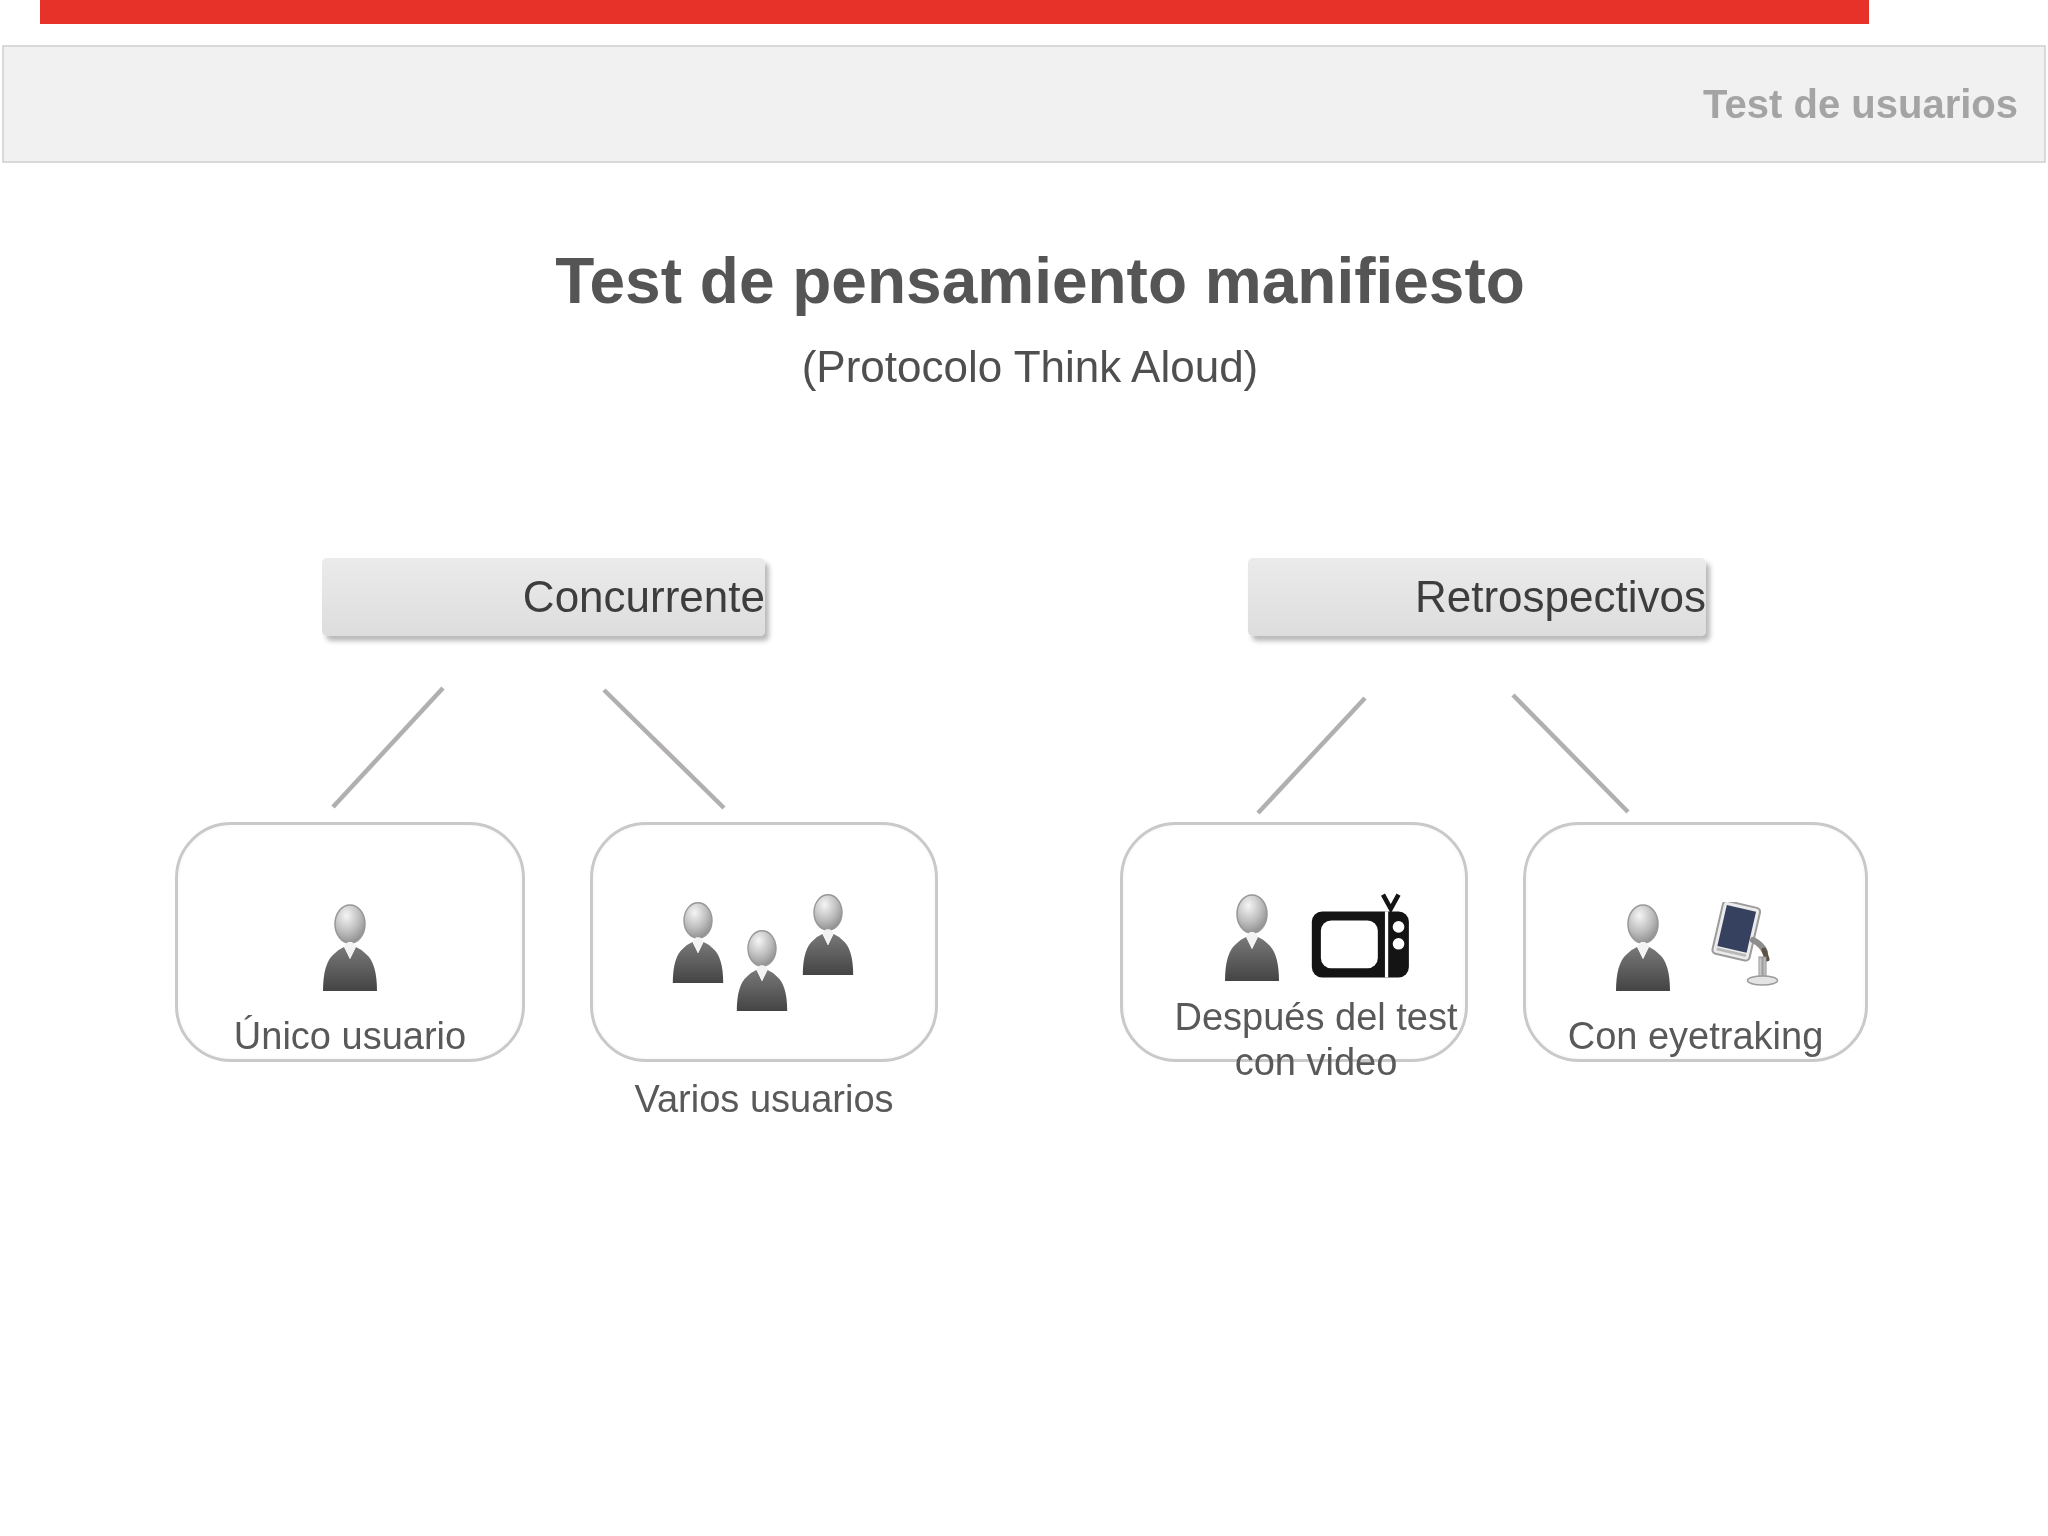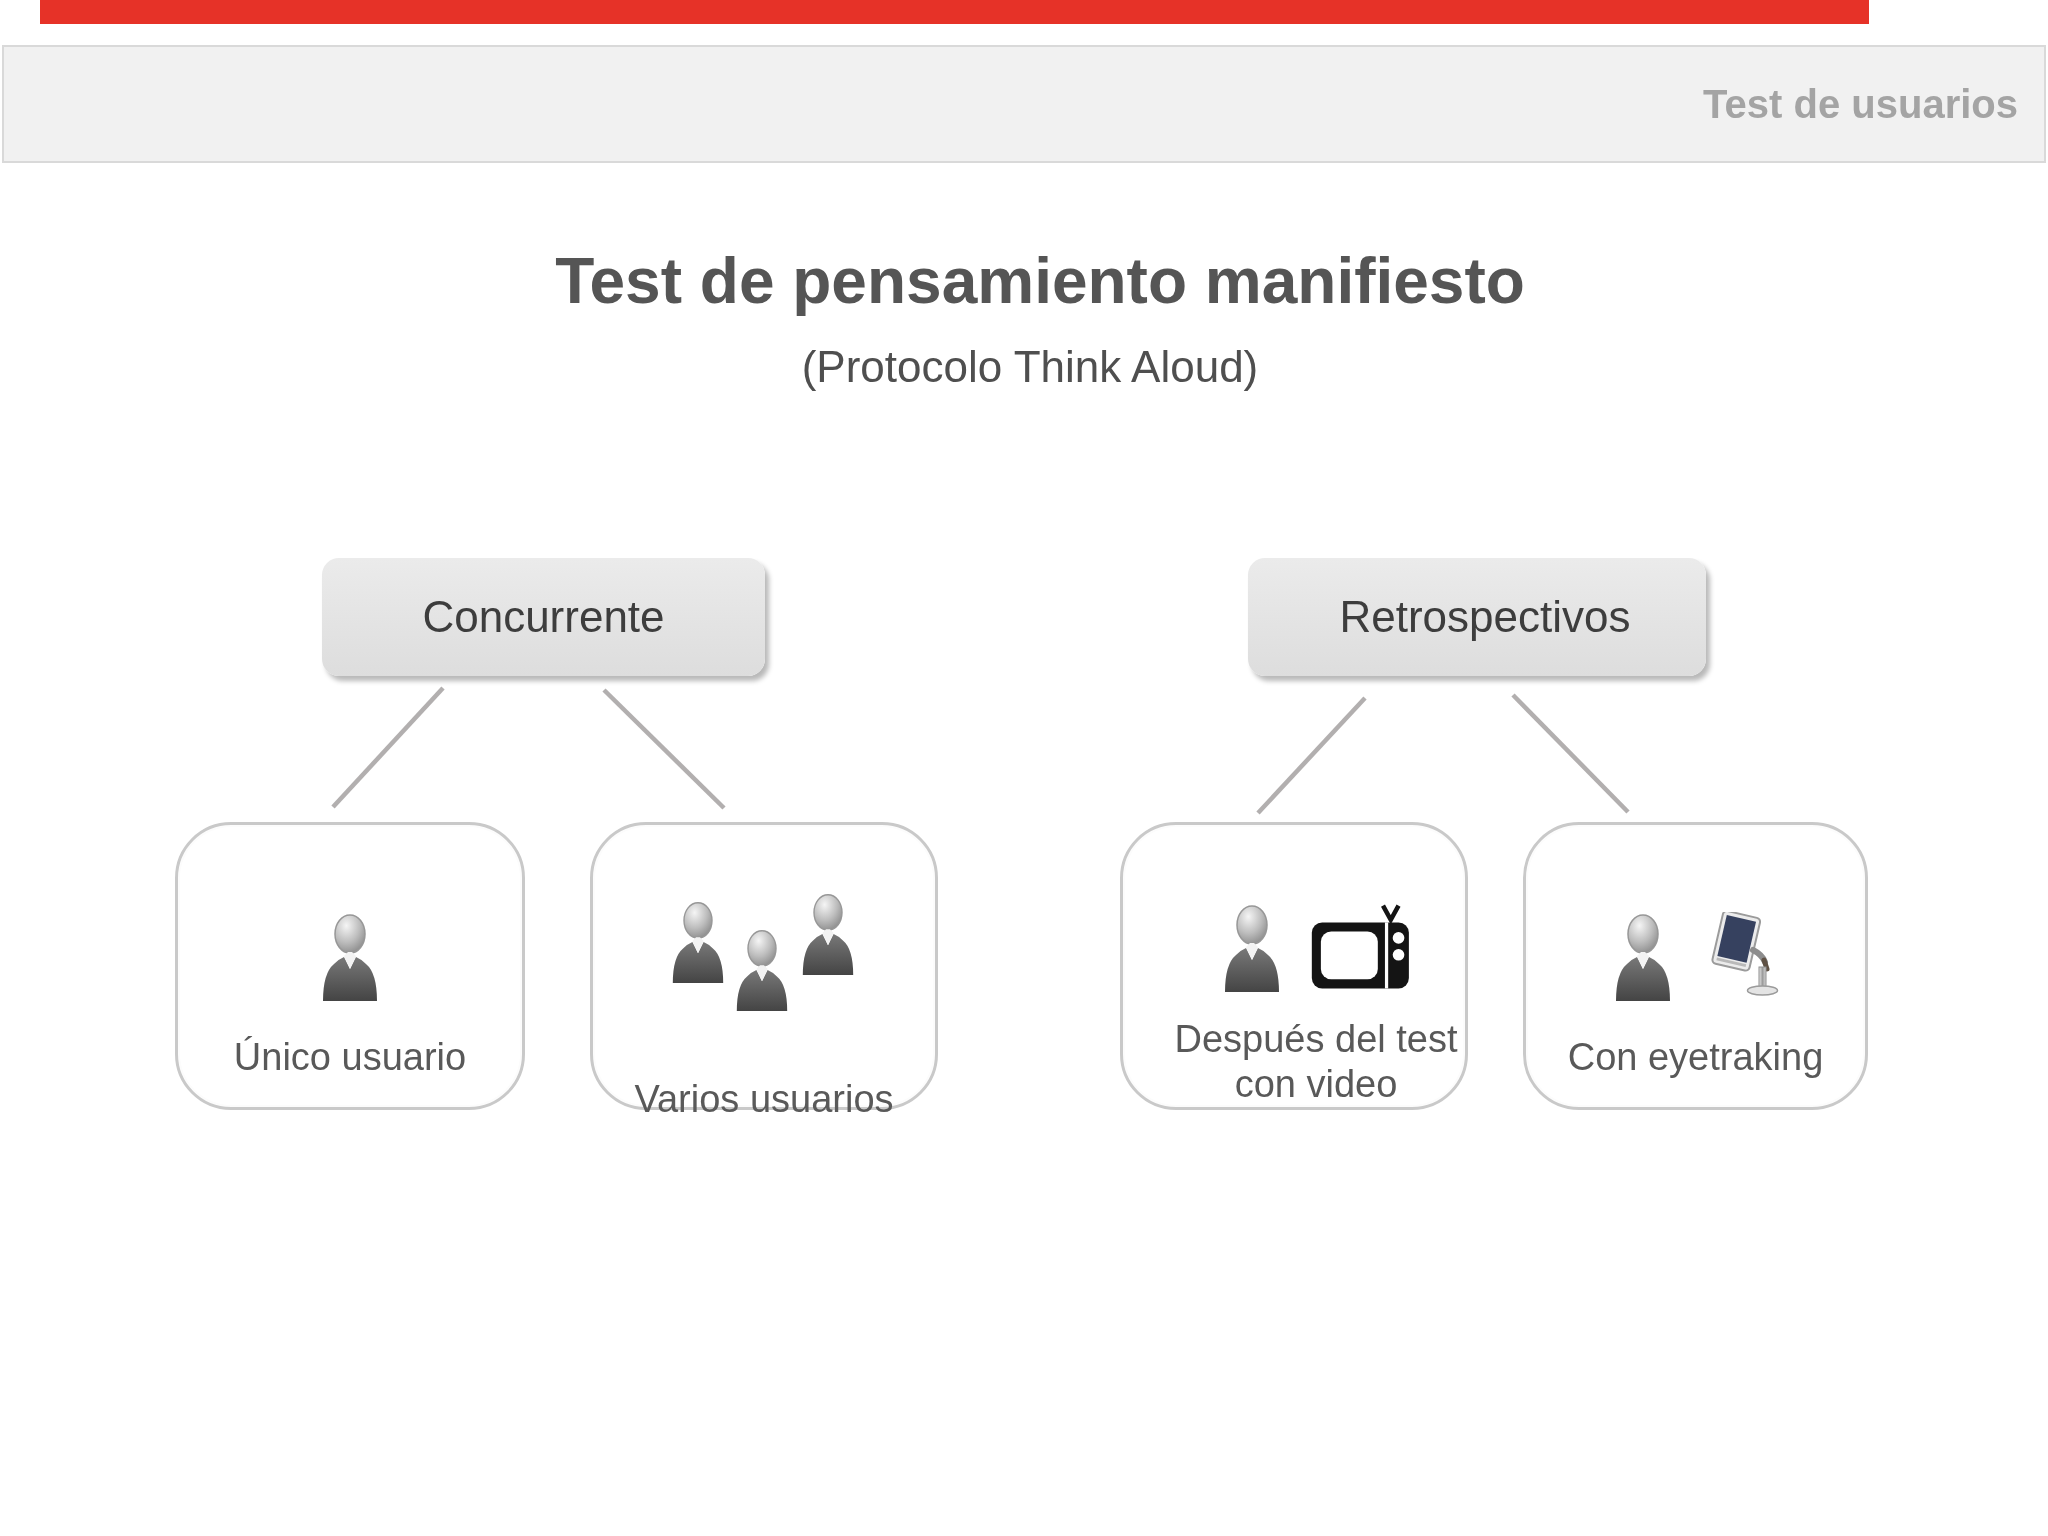--- a/index.html
+++ b/index.html
@@ -27,32 +27,32 @@
   .subtitle {
     position: absolute; top: 342px; left: 0; width: 2060px; text-align: center;
     font-size: 44px; font-weight: normal; color: #4f4f4f;
   }
 
   
   .connectors { position: absolute; left: 0; top: 0; width: 2048px; height: 1536px; pointer-events: none; }
 
   
   .branch {
-    position: absolute; top: 558px; height: 118px; border-radius: 17px;
+    position: absolute; top: 558px; height: 78px; border-radius: 5px;
     background: linear-gradient(180deg, #ebebeb 0%, #dddddd 100%);
     box-shadow: 4px 5px 5px rgba(0,0,0,0.28);
-    display: flex; align-items: center; justify-content: center;
+    display: flex; align-items: center; justify-content: flex-end;
     font-size: 44px; color: #3d3d3d;
   }
   .branch.concurrente { left: 322px; width: 443px; }
   .branch.retrospectivos { left: 1248px; width: 442px; padding-left: 16px; }
 
   
   .leaf {
-    position: absolute; top: 822px; height: 288px; box-sizing: border-box;
+    position: absolute; top: 822px; height: 240px; box-sizing: border-box;
     background: #ffffff; border: 3px solid #c9c9c9; border-radius: 56px;
     box-shadow: inset 0 0 0 2px #fcfcfc;
     display: flex; flex-direction: column; align-items: center;
   }
   .leaf.box1 { left: 175px; width: 350px; }
   .leaf.box2 { left: 590px; width: 348px; gap: 48px; }
   .leaf.box3 { left: 1120px; width: 348px; padding-left: 44px; }
   .leaf.box4 { left: 1523px; width: 345px; }
 
   .icon-row { height: 130px; margin-top: 66px; display: flex; align-items: center; justify-content: center; gap: 26px; }

